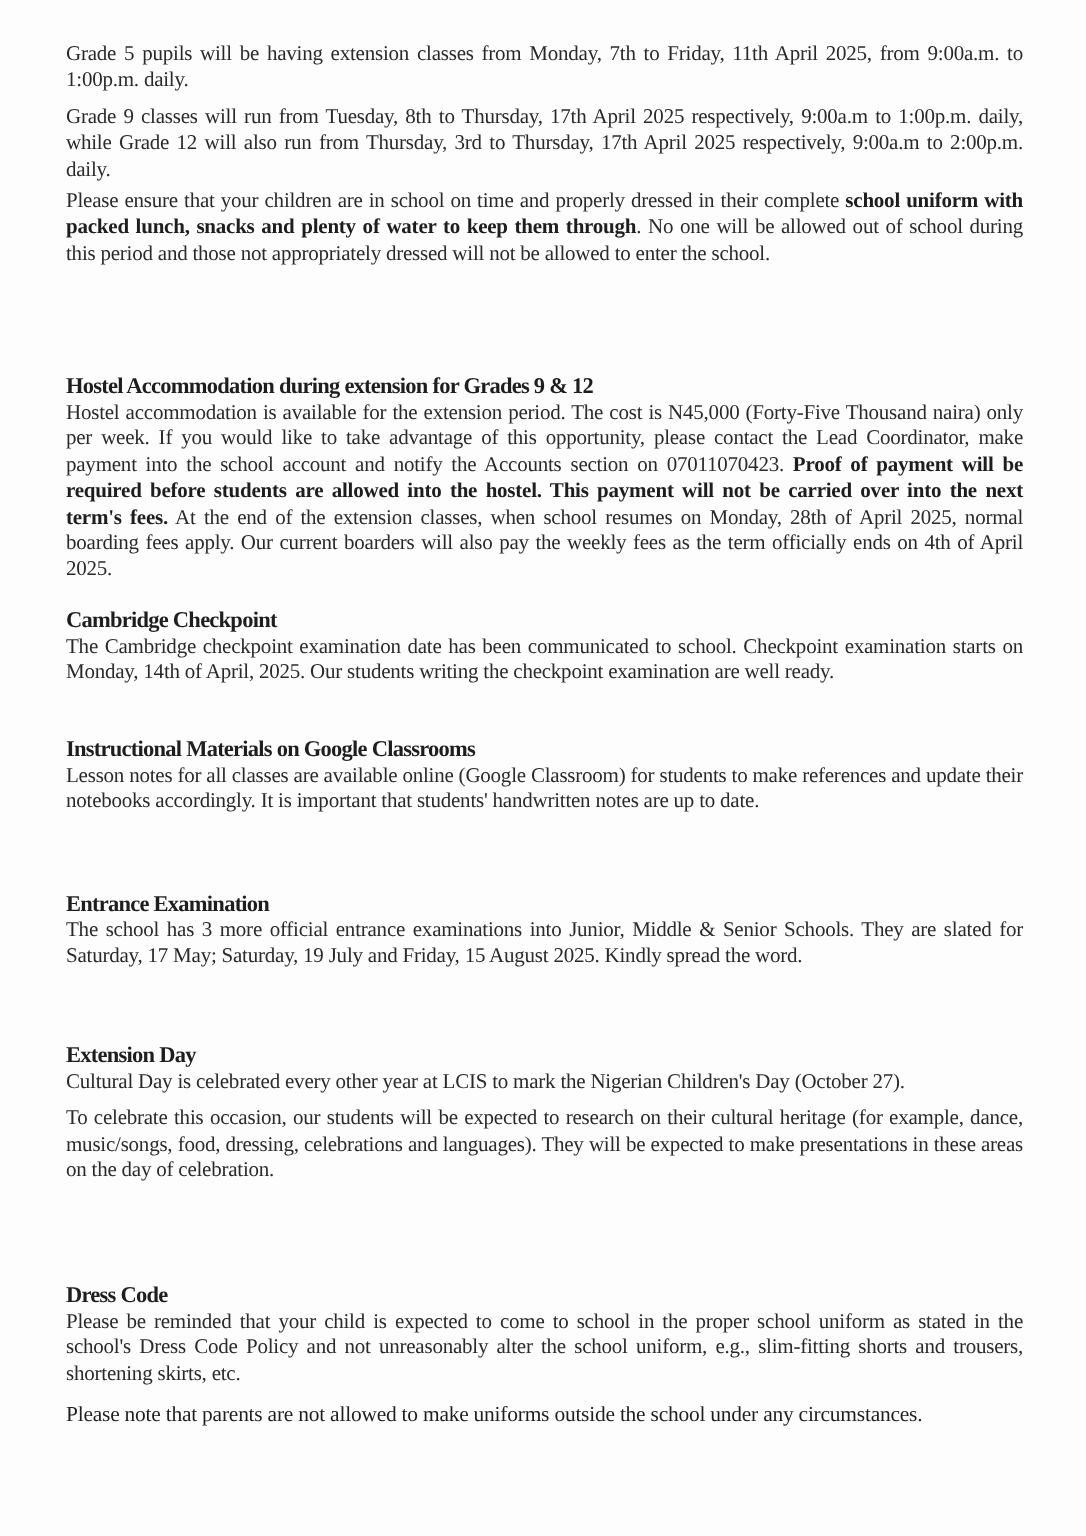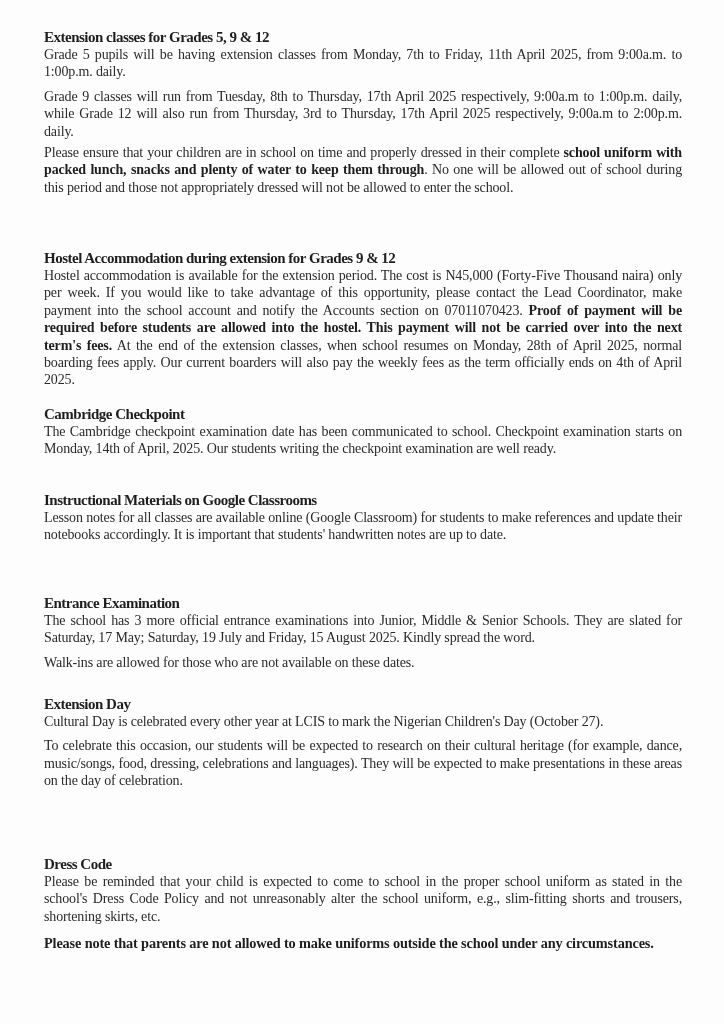--- a/index.html
+++ b/index.html
@@ -19,29 +19,28 @@
   h2 {
     font-size: 15px; font-weight: bold; margin: 0; line-height: 18px;
     letter-spacing: -0.5px; color: #1e1e1e;
   }
   p {
     margin: 0; font-size: 14px; line-height: 17.4px; text-align: justify;
     letter-spacing: -0.15px;
   }
   p + p { margin-top: 7px; }
   b { color: #1e1e1e; }
-  .note { font-weight: bold; font-size: 14.3px; color: #1e1e1e; }
+  .note { font-weight: normal; font-size: 14.3px; color: #1e1e1e; }
 </style>
 </head>
 <body>
 
 <div class="page">
 
   <section class="section" style="top:28px">
-    <h2>Extension classes for Grades 5, 9 &amp; 12</h2>
     <p>Grade 5 pupils will be having extension classes from Monday, 7th to Friday, 11th April 2025, from 9:00a.m. to 1:00p.m. daily.</p>
     <p>Grade 9 classes will run from Tuesday, 8th to Thursday, 17th April 2025 respectively, 9:00a.m to 1:00p.m. daily, while Grade 12 will also run from Thursday, 3rd to Thursday, 17th April 2025 respectively, 9:00a.m to 2:00p.m. daily.</p>
     <p style="margin-top:4px"><span>Please ensure that your children are in school on time and properly dressed in their complete </span><b>school uniform with packed lunch, snacks and plenty of water to keep them through</b><span>. No one will be allowed out of school during this period and those not appropriately dressed will not be allowed to enter the school.</span></p>
   </section>
 
   <section class="section" style="top:249px">
     <h2>Hostel Accommodation during extension for Grades 9 &amp; 12</h2>
     <p><span>Hostel accommodation is available for the extension period. The cost is N45,000 (Forty-Five Thousand naira) only per week. If you would like to take advantage of this opportunity, please contact the Lead Coordinator, make payment into the school account and notify the Accounts section on 07011070423. </span><b>Proof of payment will be required before students are allowed into the hostel. This payment will not be carried over into the next term's fees.</b><span> At the end of the extension classes, when school resumes on Monday, 28th of April 2025, normal boarding fees apply. Our current boarders will also pay the weekly fees as the term officially ends on 4th of April 2025.</span></p>
   </section>
 
@@ -51,21 +50,20 @@
   </section>
 
   <section class="section" style="top:491px">
     <h2>Instructional Materials on Google Classrooms</h2>
     <p>Lesson notes for all classes are available online (Google Classroom) for students to make references and update their notebooks accordingly. It is important that students' handwritten notes are up to date.</p>
   </section>
 
   <section class="section" style="top:594px">
     <h2>Entrance Examination</h2>
     <p>The school has 3 more official entrance examinations into Junior, Middle &amp; Senior Schools. They are slated for Saturday, 17 May; Saturday, 19 July and Friday, 15 August 2025. Kindly spread the word.</p>
-    <p>Walk-ins are allowed for those who are not available on these dates.</p>
   </section>
 
   <section class="section" style="top:695px">
     <h2>Extension Day</h2>
     <p>Cultural Day is celebrated every other year at LCIS to mark the Nigerian Children's Day (October 27).</p>
     <p>To celebrate this occasion, our students will be expected to research on their cultural heritage (for example, dance, music/songs, food, dressing, celebrations and languages). They will be expected to make presentations in these areas on the day of celebration.</p>
   </section>
 
   <section class="section" style="top:855px">
     <h2>Dress Code</h2>

